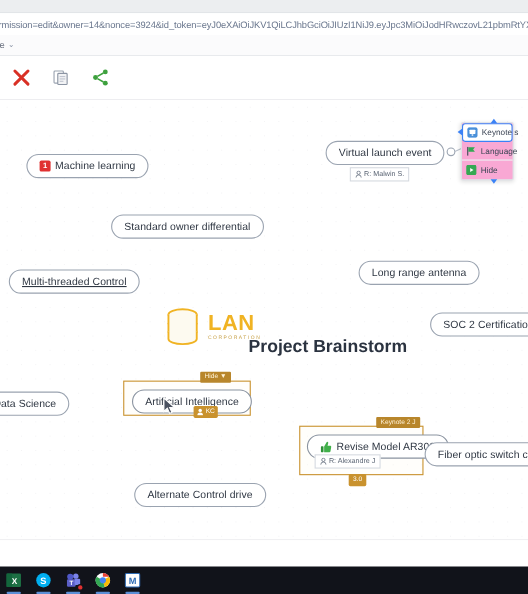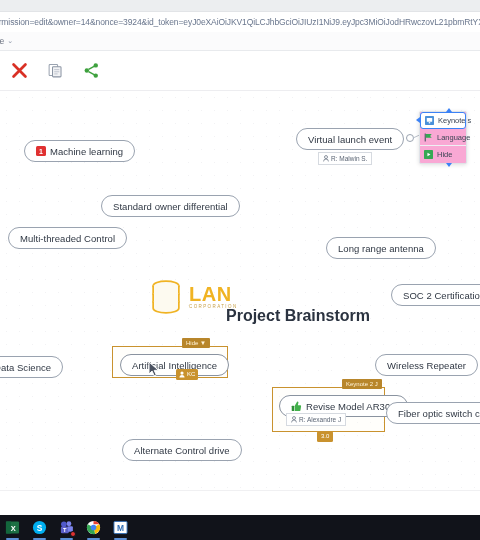--- a/index.html
+++ b/index.html
@@ -342,21 +342,21 @@
 
     <div class="node" style="left:24px; top:49px;">
       <span class="badge-red">1</span>
       <span>Machine learning</span>
     </div>
 
     <div class="node" style="left:101px; top:104px;">
       <span>Standard owner differential</span>
     </div>
 
-    <div class="node" style="left:8px; top:136px;">
+    <div class="node" style="left:8px; top:154px;text-decoration:underline;">
       <span>Multi-threaded Control</span>
     </div>
 
     <div class="node" style="left:-18px; top:265px;">
       <span>Data Science</span>
     </div>
 
     <div class="node" style="left:122px; top:322px;margin-top:26px;">
       <span>Alternate Control drive</span>
     </div>
@@ -390,23 +390,20 @@
     </div>
 
     <div class="node" style="left:326px; top:146px;text-align:right;">
       <span>Long range antenna</span>
     </div>
 
     <div class="node" style="left:391px; top:193px;">
       <span>SOC 2 Certification</span>
     </div>
 
-    <div class="node" style="left:375px; top:263px;">
-      <span>Wireless Repeater</span>
-    </div>
 
 
     <div class="sel-frame" style="left:272px; top:296px; width:113px; height:45px;"></div>
     <div class="sel-tag" style="left:342px; top:288px;">Keynote 2 J</div>
     <div class="node" style="left:279px; top:304px; border-color:#8a93a0;">
       <span class="thumb-icon">
         <svg width="11" height="11" viewBox="0 0 12 12">
           <path d="M4 11 V5.4 L6.6 0.8 a1 1 0 0 1 1.5 1.1 L7.4 4.6 h2.6 a1 1 0 0 1 1 1.2 L10.3 10 a1.2 1.2 0 0 1 -1.2 1 H4 z" fill="#41b04a"></path>
           <rect x="0.8" y="5.2" width="2.6" height="5.8" rx="0.6" fill="#2f9138"></rect>
         </svg>

